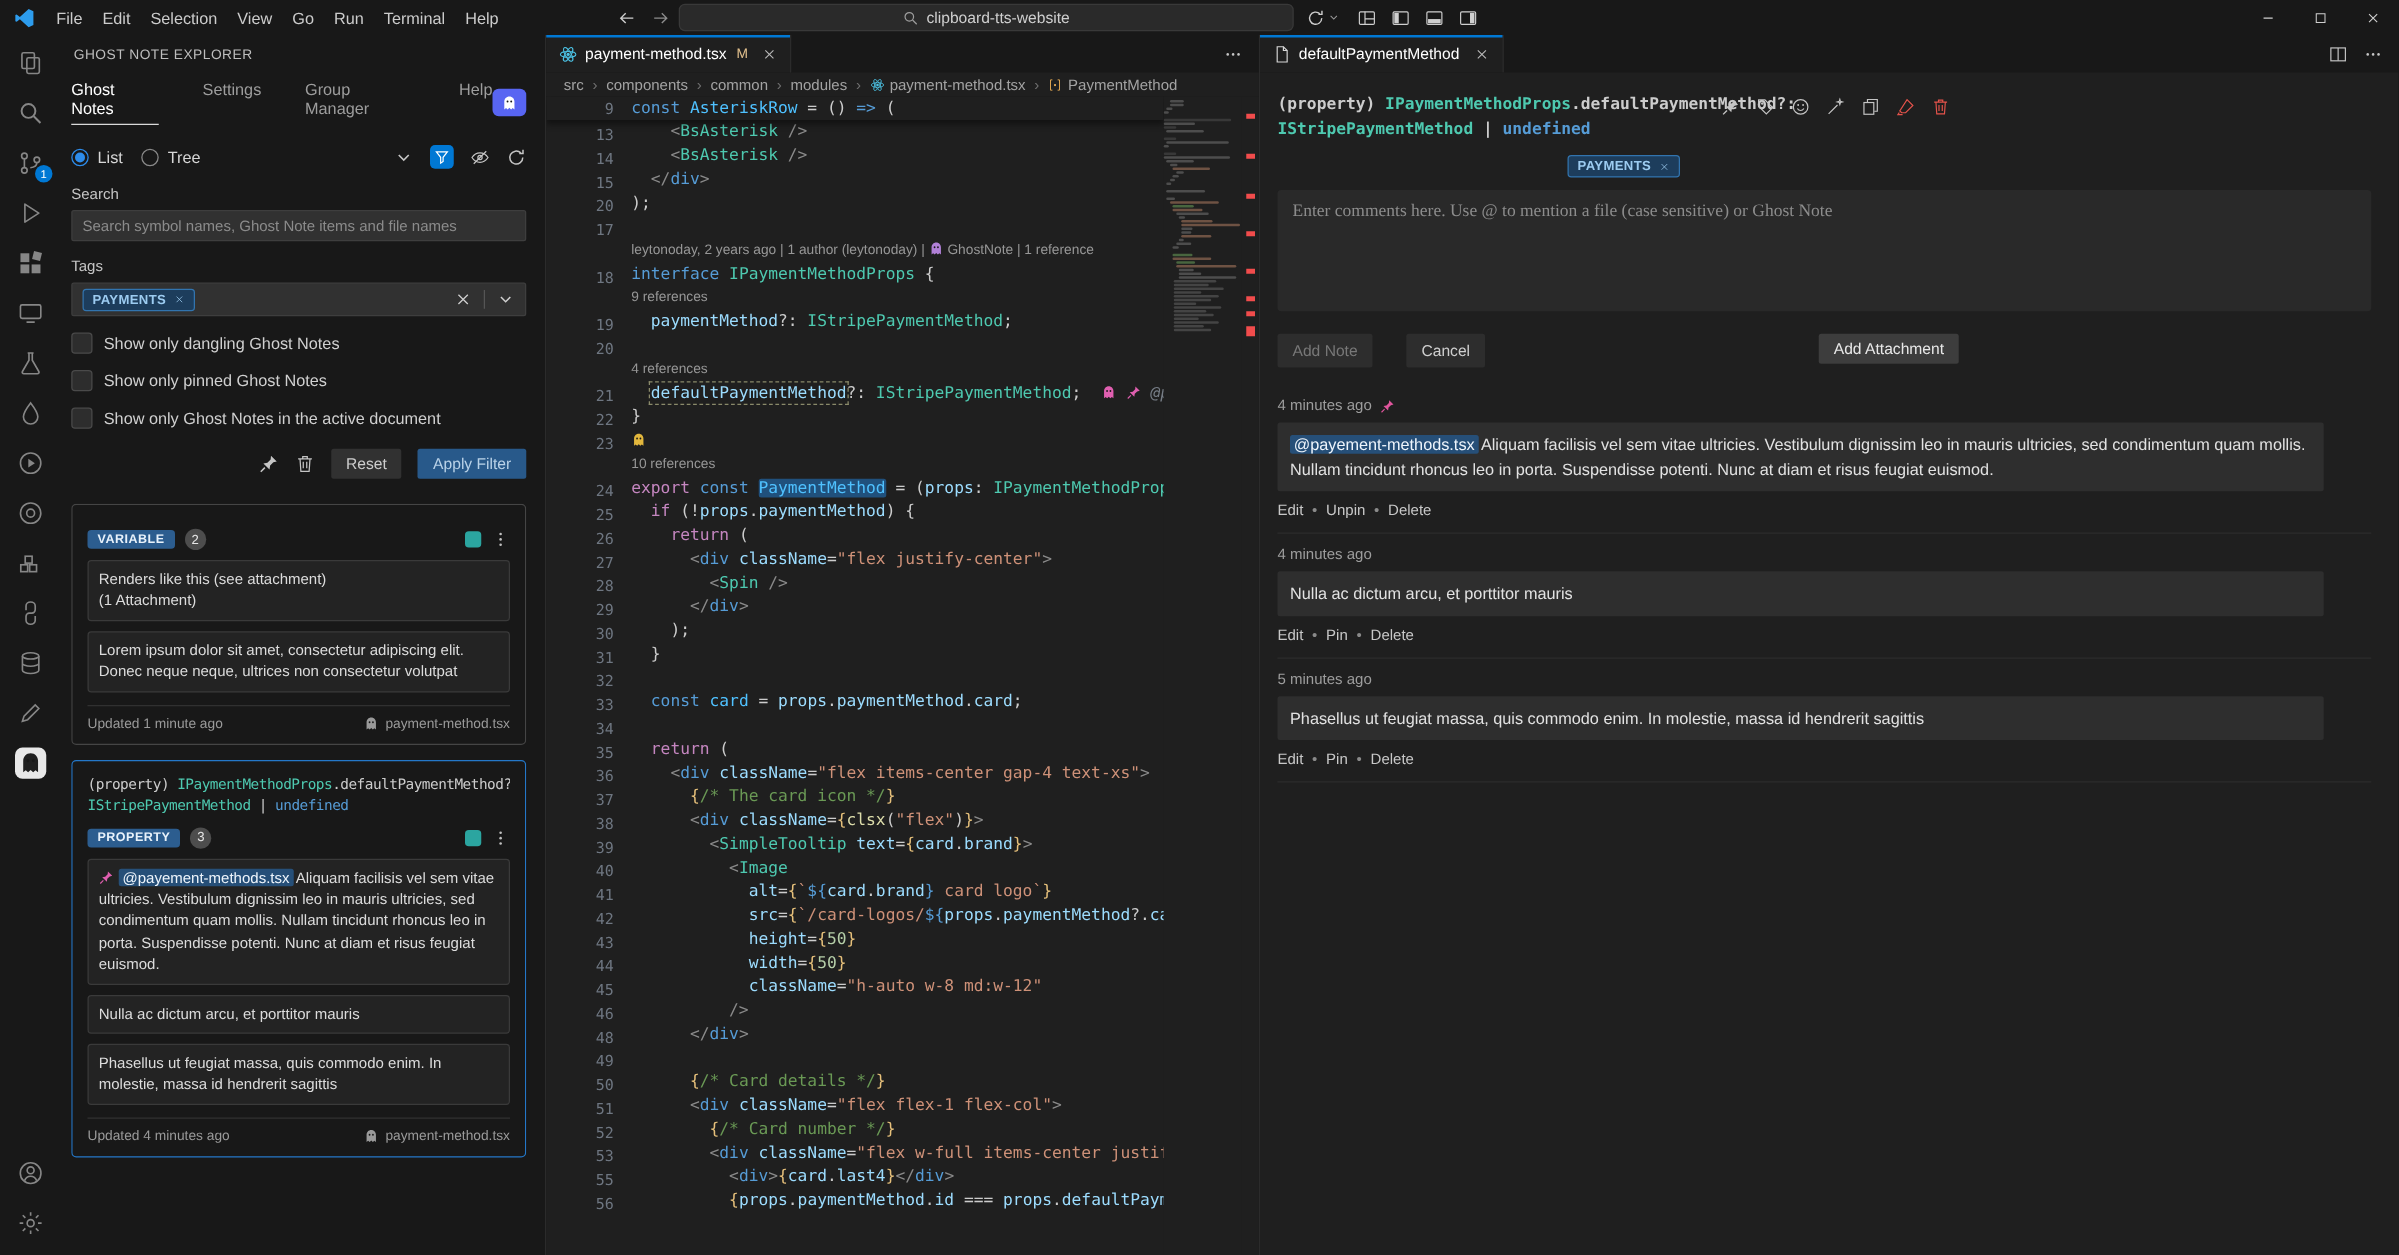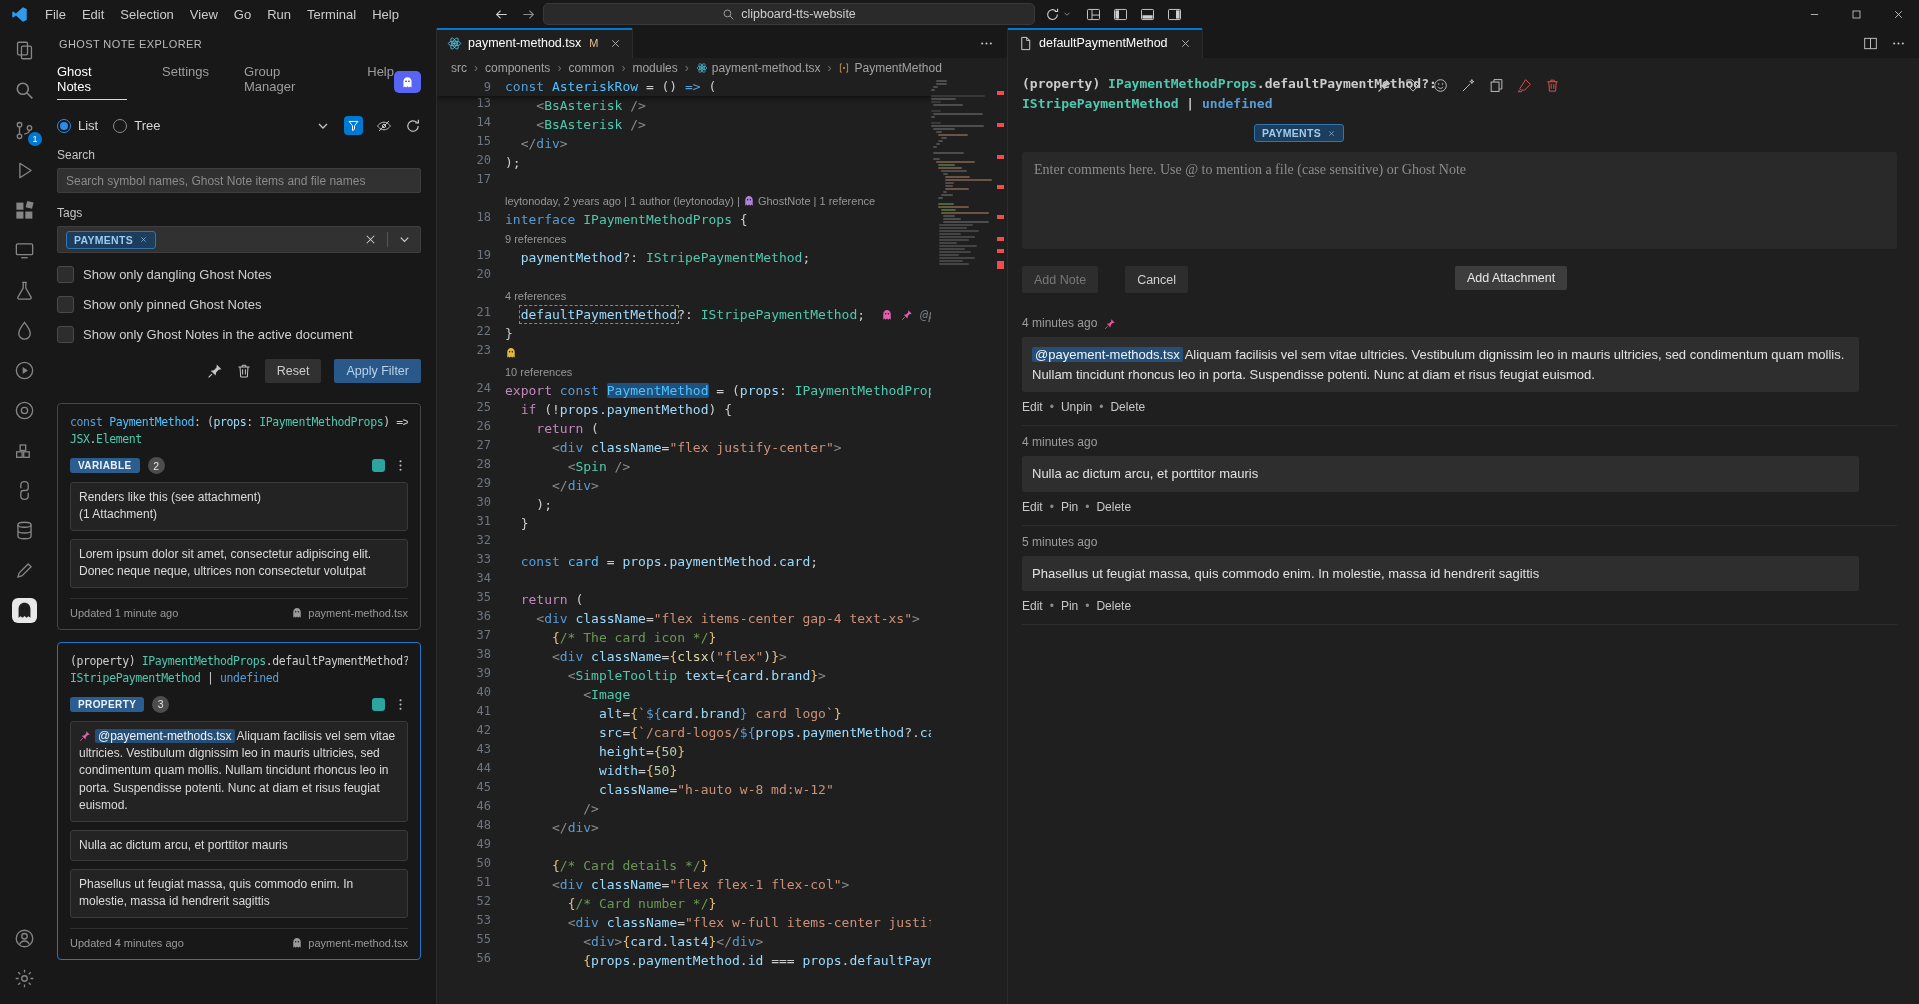--- a/index.html
+++ b/index.html
@@ -101,21 +101,21 @@
 .tab-m{font-size:11px;color:#e2c08d;margin-left:2px}
 .tab-x{width:13px;height:13px;color:#b8b8b8;margin-left:5px}
 .tabbar-ic{width:15px;height:15px;color:#c5c5c5;align-self:center;margin-right:13px}
 .breadcrumbs{height:19px;flex:0 0 19px;background:#1f1f1f;display:flex;align-items:center;padding-left:14px;gap:5px;font-size:12px;color:#a3a3a3}
 .bc-sep{color:#6f6f6f;margin:0 2px}
 .bc-item{display:flex;align-items:center;gap:4px;white-space:nowrap}
 .bc-ic{width:13px;height:13px}
 .editor{flex:1;position:relative;background:#1f1f1f;overflow:hidden;font-family:"DejaVu Sans Mono",monospace}
 .code-pane{position:absolute;left:0;top:0;bottom:0;right:76px;overflow:hidden}
 .sticky{display:flex;height:19px;background:#1f1f1f;box-shadow:0 3px 5px rgba(0,0,0,.45);position:relative;z-index:3;align-items:center}
-.code-row{display:flex;height:19px;align-items:flex-start}
+.code-row{display:flex;height:19px;align-items:flex-end}
 .ln{flex:0 0 54px;text-align:right;color:#6e7681;font-size:12px}
 .lc{margin-left:14px;white-space:pre;font-size:13px;line-height:19px}
 .pl{color:#ccc}.kw{color:#569cd6}.ctrl{color:#c586c0}.var{color:#9cdcfe}.var2{color:#4fc1ff}
 .type{color:#4ec9b0}.fn{color:#dcdcaa}.str{color:#ce9178}.num{color:#b5cea8}.cm{color:#6a9955}
 .pu{color:#8a8a8a}.br{color:#e6c07b}
 .ann{color:#767d86;font-style:italic}
 .lens{font-family:"Liberation Sans",sans-serif;font-size:11px;color:#979797}
 .lens-ghost{color:#b180d7}
 .hl{background:#20507c;border-radius:2px}
 .gn{outline:1px dashed #8a8a6a;outline-offset:1px}
@@ -501,24 +501,20 @@
         <span class="sbi icn">
             <svg viewBox="0 0 16 16">
               <path d="M2.5 4h11M6.2 4V2.3h3.6V4M4 4l.7 10h6.6L12 4M6.6 6.3v5.2M9.4 6.3v5.2" fill="none" stroke="currentColor"></path>
             </svg>
           </span>
         <button class="btn btn-sec">Reset</button>
         <button class="btn btn-pri">Apply Filter</button>
       </div>
       <div id="cards">
           <div class="card">
-            <div class="card-sig">
-              <div class="sig-line"><span class="kw">const </span><span class="var2">PaymentMethod</span><span class="pl">: (</span><span class="var">props</span><span class="pl">: </span><span class="type">IPaymentMethodProps</span><span class="pl">) =&gt;</span></div>
-              <div class="sig-line"><span class="type">JSX</span><span class="pl">.</span><span class="type">Element</span></div>
-            </div>
             <div class="card-badges">
               <span class="badge-chip">VARIABLE</span>
               <span class="count-badge">2</span>
               <span class="flex1"></span>
               <span class="teal-sq"></span>
               <span class="kebab">
                 <svg viewBox="0 0 16 16">
                   <circle cx="8" cy="3.4" r="1.1" fill="currentColor"></circle>
                   <circle cx="8" cy="8" r="1.1" fill="currentColor"></circle>
                   <circle cx="8" cy="12.6" r="1.1" fill="currentColor"></circle>

